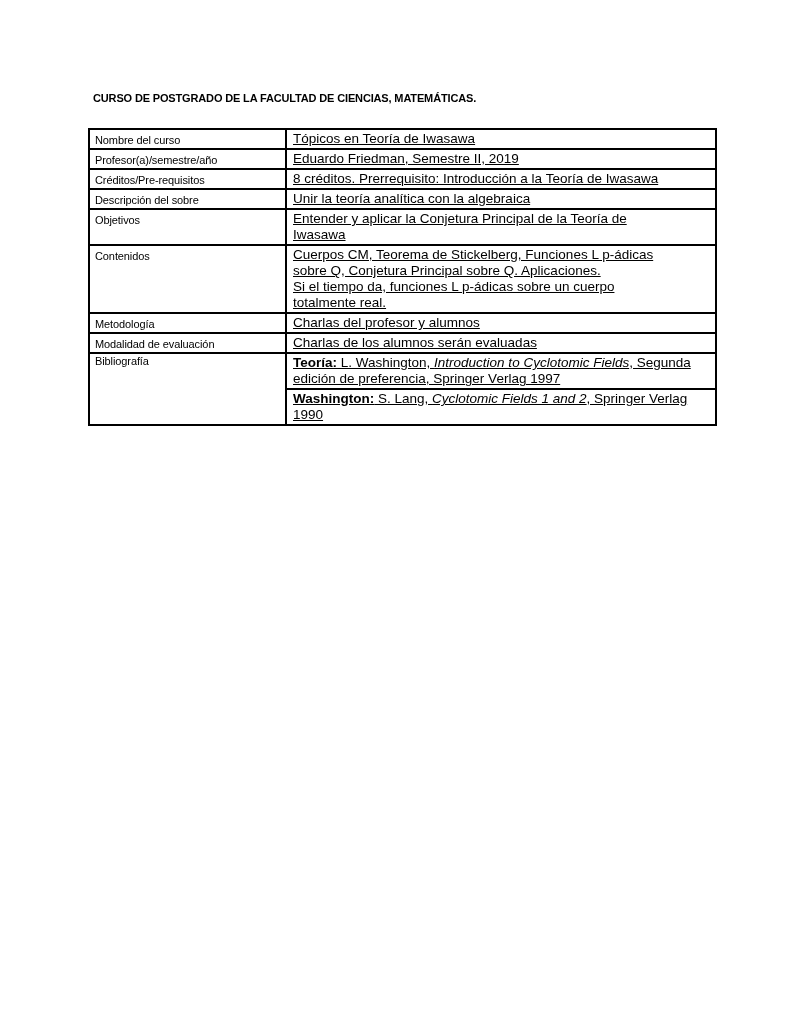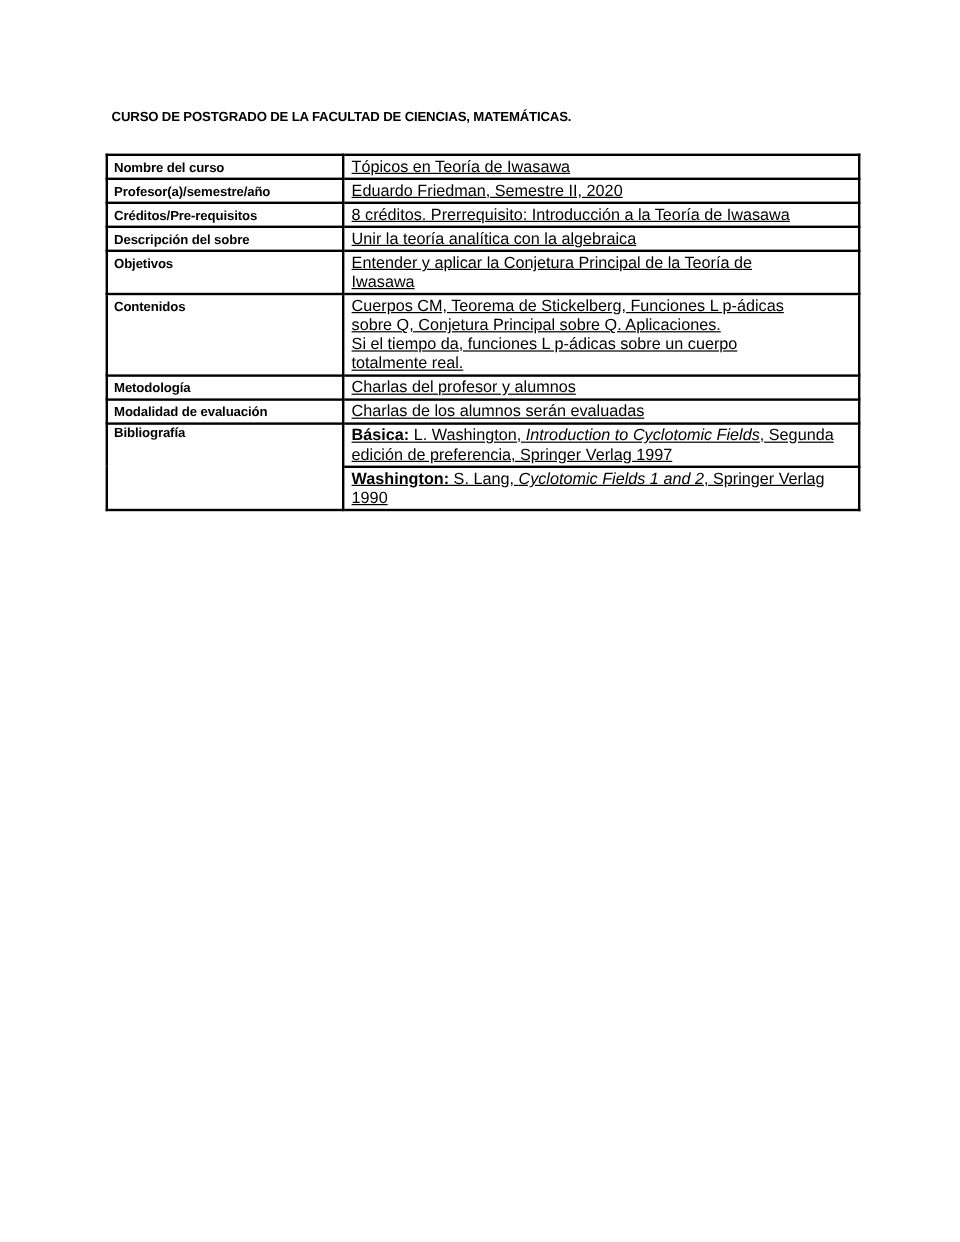--- a/index.html
+++ b/index.html
@@ -34,21 +34,21 @@
     width: 627px;
     border-collapse: collapse;
     table-layout: fixed;
   }
   table.course-table td {
     border: 2px solid #000000;
     vertical-align: top;
     overflow: hidden;
   }
   td.lbl {
-    font-weight: bold;
+    font-weight: normal;
     font-size: 11px;
     line-height: 14px;
     letter-spacing: -0.1px;
     padding: 3px 4px 0 5px;
     font-family: "Liberation Sans", sans-serif;
   }
   td.lbl-mid {
     vertical-align: middle;
     padding-top: 0;
     margin-left: 44px;
@@ -76,21 +76,21 @@
       <col style="width:197px">
       <col style="width:430px">
     </colgroup>
     <tbody>
       <tr>
         <td class="lbl">Nombre del curso</td>
         <td class="val">Tópicos en Teoría de Iwasawa</td>
       </tr>
       <tr>
         <td class="lbl">Profesor(a)/semestre/año</td>
-        <td class="val">Eduardo Friedman, Semestre II, 2020</td>
+        <td class="val">Eduardo Friedman, Semestre II, 2019</td>
       </tr>
       <tr>
         <td class="lbl">Créditos/Pre-requisitos</td>
         <td class="val">8 créditos. Prerrequisito: Introducción a la Teoría de Iwasawa</td>
       </tr>
       <tr>
         <td class="lbl">Descripción del sobre</td>
         <td class="val">Unir la teoría analítica con la algebraica</td>
       </tr>
       <tr>
@@ -108,21 +108,21 @@
       <tr>
         <td class="lbl">Metodología</td>
         <td class="val">Charlas del profesor y alumnos</td>
       </tr>
       <tr>
         <td class="lbl">Modalidad de evaluación</td>
         <td class="val">Charlas de los alumnos serán evaluadas</td>
       </tr>
       <tr>
         <td class="lbl lbl-mid" rowspan="2">Bibliografía</td>
-        <td class="val"><span class="b">Básica:</span><span> L. Washington, </span><span class="i">Introduction to Cyclotomic Fields</span><span>, Segunda edición de preferencia, Springer Verlag 1997</span></td>
+        <td class="val"><span class="b">Teoría:</span><span> L. Washington, </span><span class="i">Introduction to Cyclotomic Fields</span><span>, Segunda edición de preferencia, Springer Verlag 1997</span></td>
       </tr>
       <tr>
         <td class="val"><span class="b">Washington:</span><span> S. Lang, </span><span class="i">Cyclotomic Fields 1 and 2</span><span>, Springer Verlag 1990</span></td>
       </tr>
     </tbody>
   </table>
 
 </div>
 
 </body></html>

